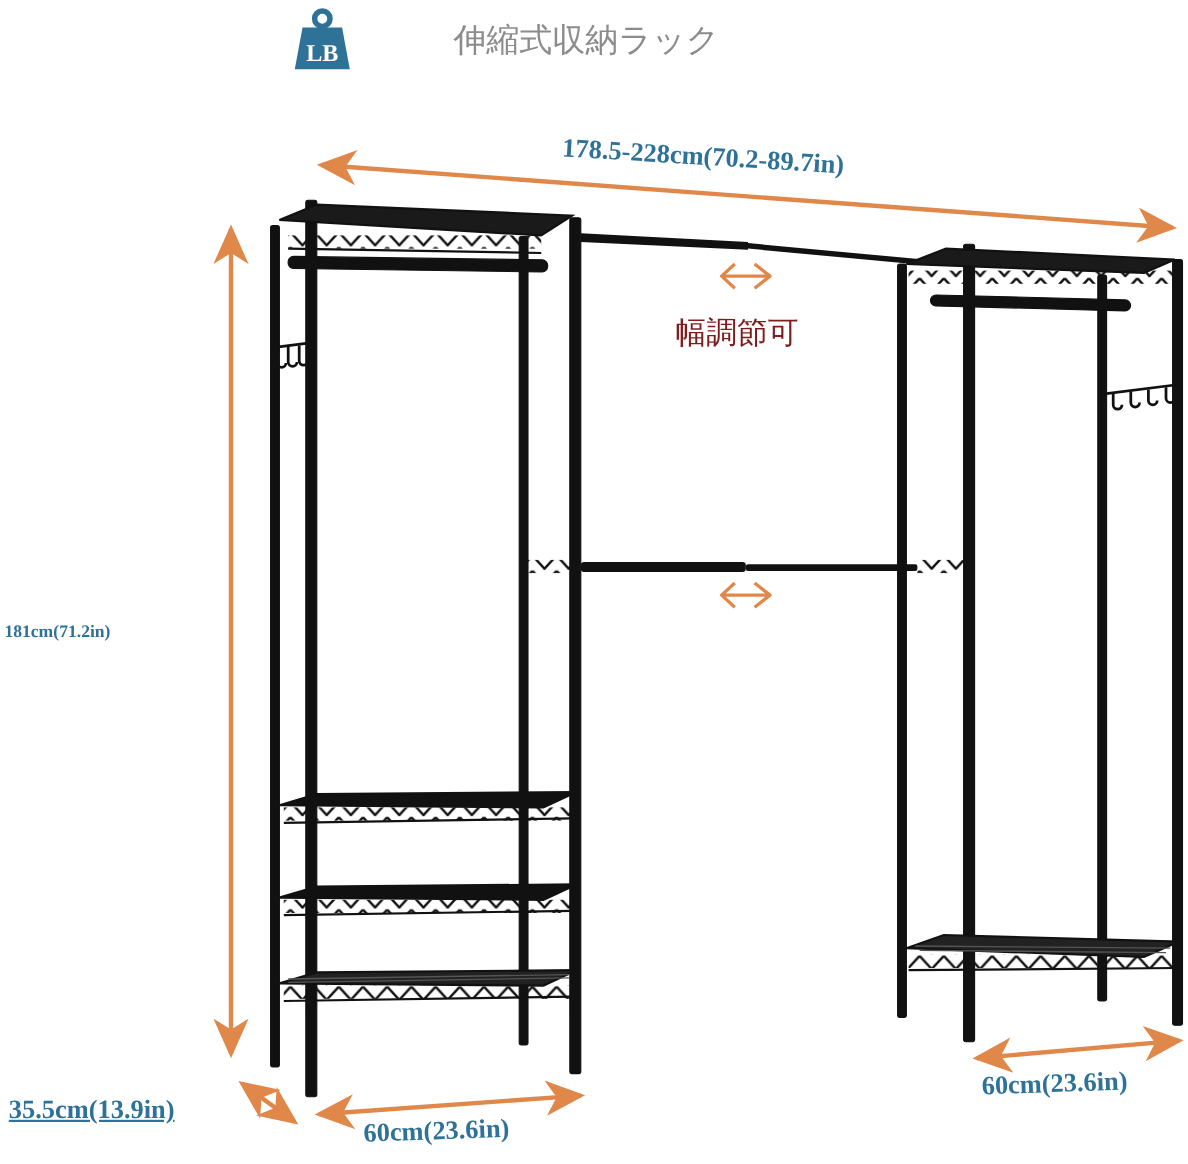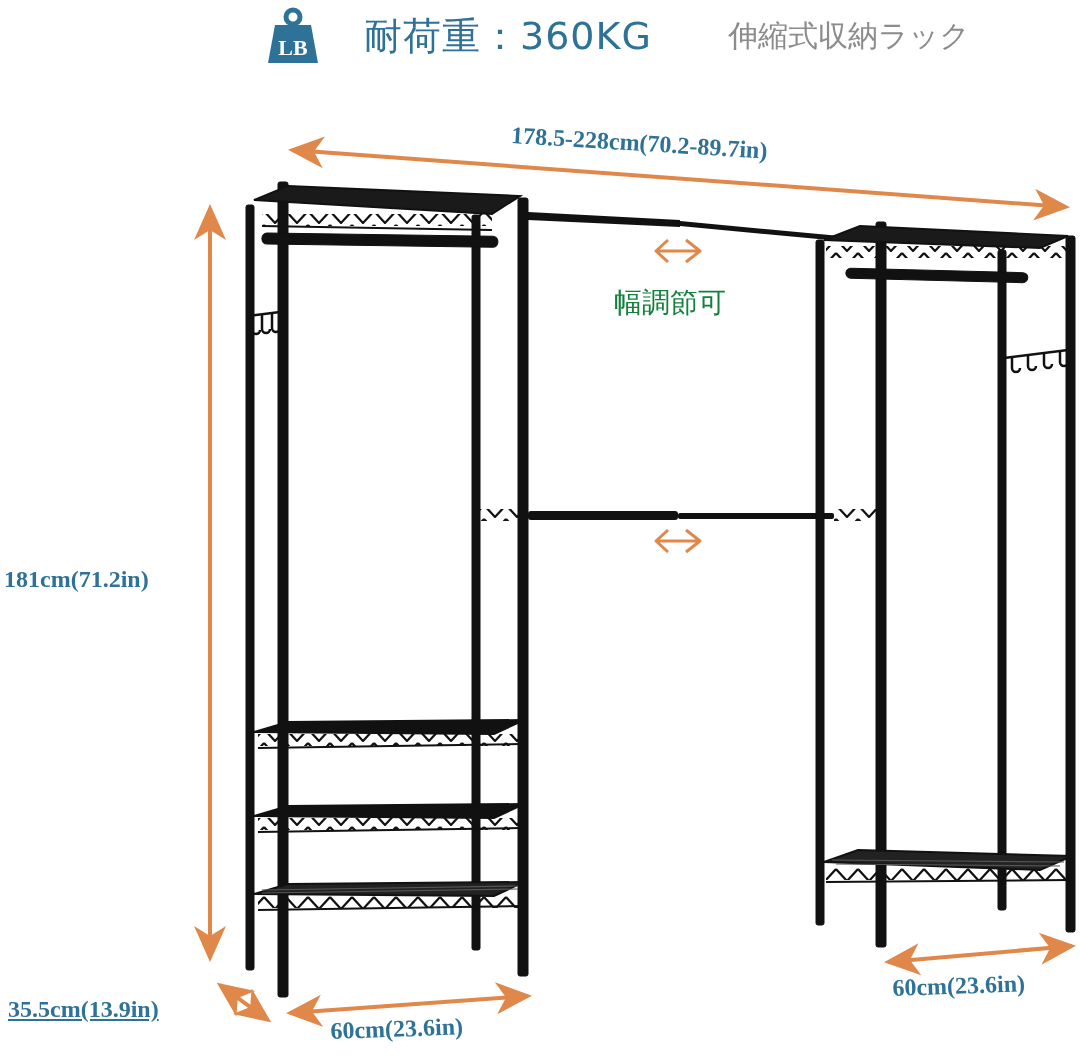--- a/index.html
+++ b/index.html
@@ -2,36 +2,35 @@
 <html><head>
 <meta charset="utf-8">
 <style>
   html, body { margin:0; padding:0; background:#ffffff; }
   body { width:1080px; height:1058px; position:relative; overflow:hidden; font-family:"Liberation Serif", serif; }
   .header { position:absolute; left:266px; top:4px; height:64px; display:flex; align-items:center;gap:28px; }
   .lb-icon { width:54px; height:58px; position:relative; margin-right:16px; }
   .load-label { font-family:"DejaVu Sans", sans-serif; font-size:38px; color:var(--blue); letter-spacing:1px; }
   .product-type { font-family:"DejaVu Sans", sans-serif; font-size:30px; color:#8c8c8c; margin-left:48px; }
   .dim { position:absolute; font-family:"Liberation Serif", serif; font-weight:bold; color:var(--blue); white-space:nowrap; }
-  .note { position:absolute; font-family:"DejaVu Sans", sans-serif; font-size:28px; color:#15803d; }
+  .note { position:absolute; font-family:"DejaVu Sans", sans-serif; font-size:28px; color:#7f1d1d; }
   svg.layer { position:absolute; left:0; top:0; }
   :root { --blue:#2e7297; --orange:#e0874a; }
 </style>
 </head>
 <body>
 
 <div class="header">
   <div class="lb-icon">
     <svg width="54" height="58" viewBox="0 0 54 58">
       <circle cx="27" cy="10" r="7" fill="none" stroke="#2e7297" stroke-width="5"></circle>
       <path d="M9 18 H45 L52 56 H2 Z" fill="#2e7297"></path>
       <text x="27" y="48" text-anchor="middle" font-family="Liberation Serif, serif" font-size="22" font-weight="bold" fill="#ffffff">LB</text>
     </svg>
   </div>
-  <span class="load-label">耐荷重：360KG</span>
   <span class="product-type">伸縮式収納ラック</span>
 </div>
 
 <svg class="layer" width="1080" height="1058" viewBox="0 0 1080 1058">
   <defs>
     <marker id="ah" markerWidth="10" markerHeight="10" refX="8" refY="5" orient="auto-start-reverse" markerUnits="strokeWidth">
       <path d="M0,1 L9,5 L0,9 L2.5,5 Z" fill="#e0874a"></path>
     </marker>
     <pattern id="zig" width="22" height="14" patternUnits="userSpaceOnUse">
       <path d="M0 1 L11 13 L22 1" fill="none" stroke="#111" stroke-width="2.2"></path>
@@ -132,18 +131,18 @@
 
   <g fill="none" stroke="#e0874a" stroke-width="3" stroke-linejoin="round">
     <path d="M668 240 L656 251 L668 262 M656 251 H676 M686 240 L700 251 L686 262 M676 251 H700"></path>
   </g>
   <g fill="none" stroke="#e0874a" stroke-width="3" stroke-linejoin="round">
     <path d="M668 530 L656 541 L668 552 M656 541 H676 M686 530 L700 541 L686 552 M676 541 H700"></path>
   </g>
 </svg>
 
 <div class="dim" style="left:512px; top:122px; font-size:24px; transform:rotate(3.5deg); transform-origin:left top;">178.5-228cm(70.2-89.7in)</div>
-<div class="dim" style="left:4px; top:566px; font-size:24px;">181cm(71.2in)</div>
+<div class="dim" style="left:4px; top:566px; font-size:16px;">181cm(71.2in)</div>
 <div class="dim" style="left:8px; top:996px; font-size:24px;text-decoration:underline;">35.5cm(13.9in)</div>
 <div class="dim" style="left:330px; top:1018px; font-size:24px; transform:rotate(-2deg); transform-origin:left top;">60cm(23.6in)</div>
 <div class="dim" style="left:892px; top:975px; font-size:24px; transform:rotate(-2deg); transform-origin:left top;">60cm(23.6in)</div>
 
 <div class="note" style="left:614px; top:284px;">幅調節可</div>
 
 </body></html>

